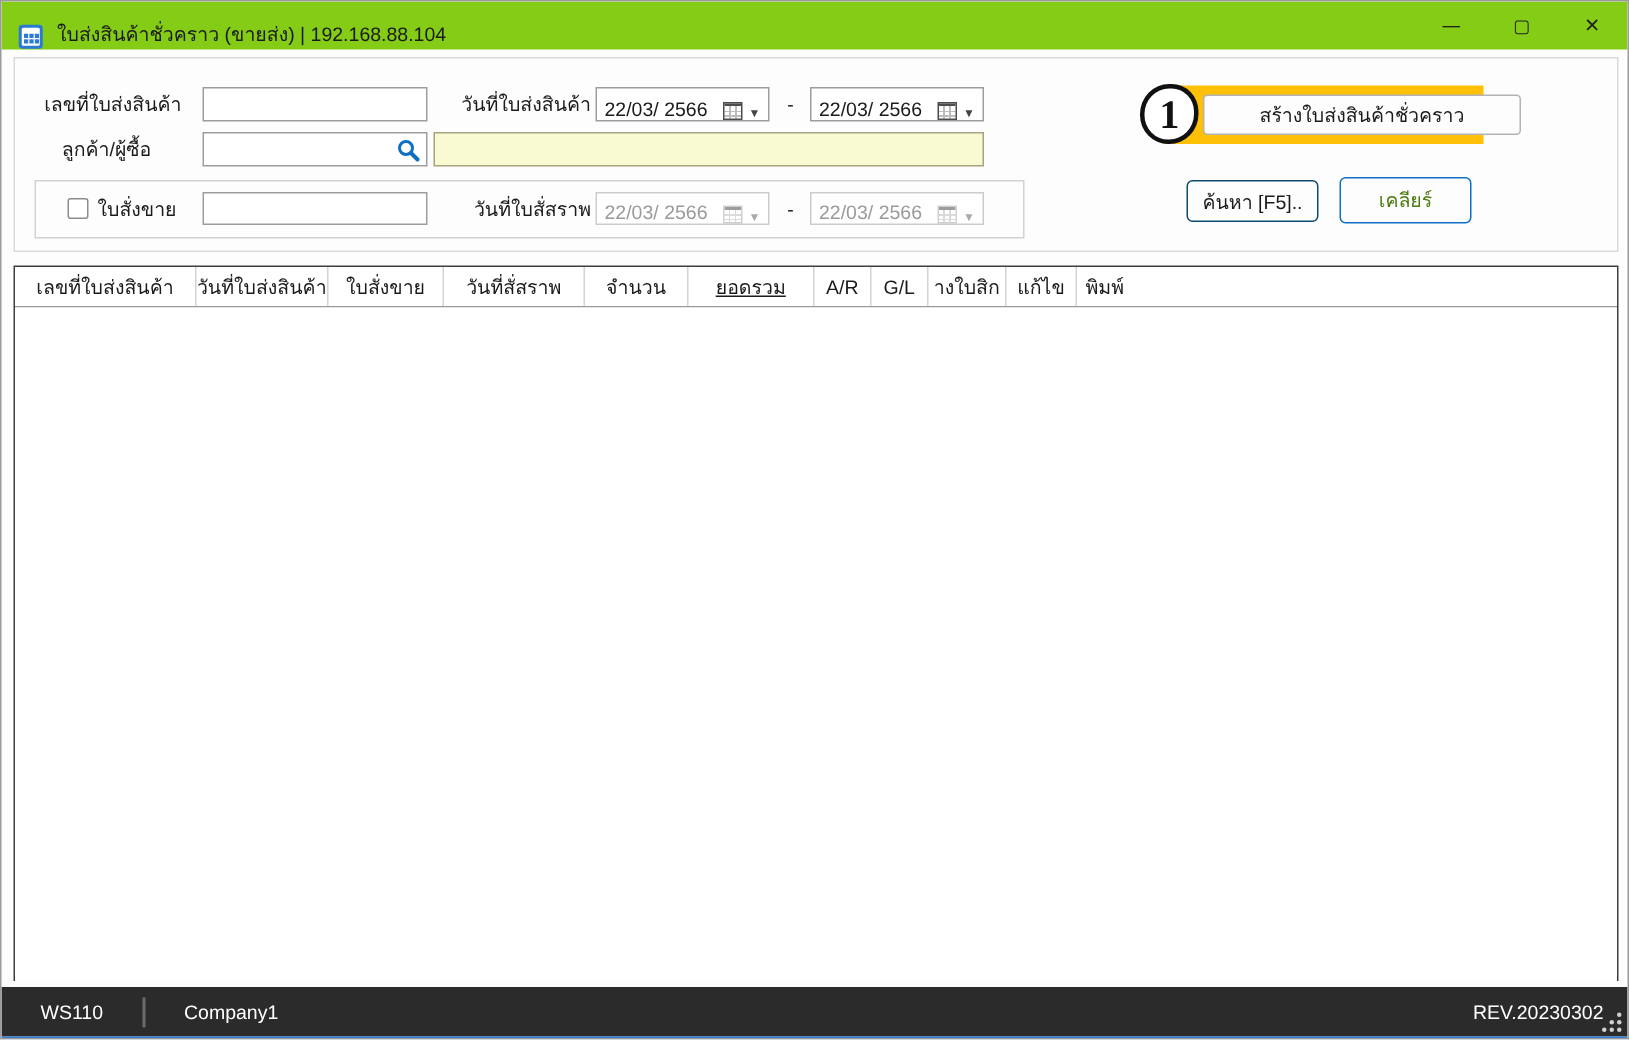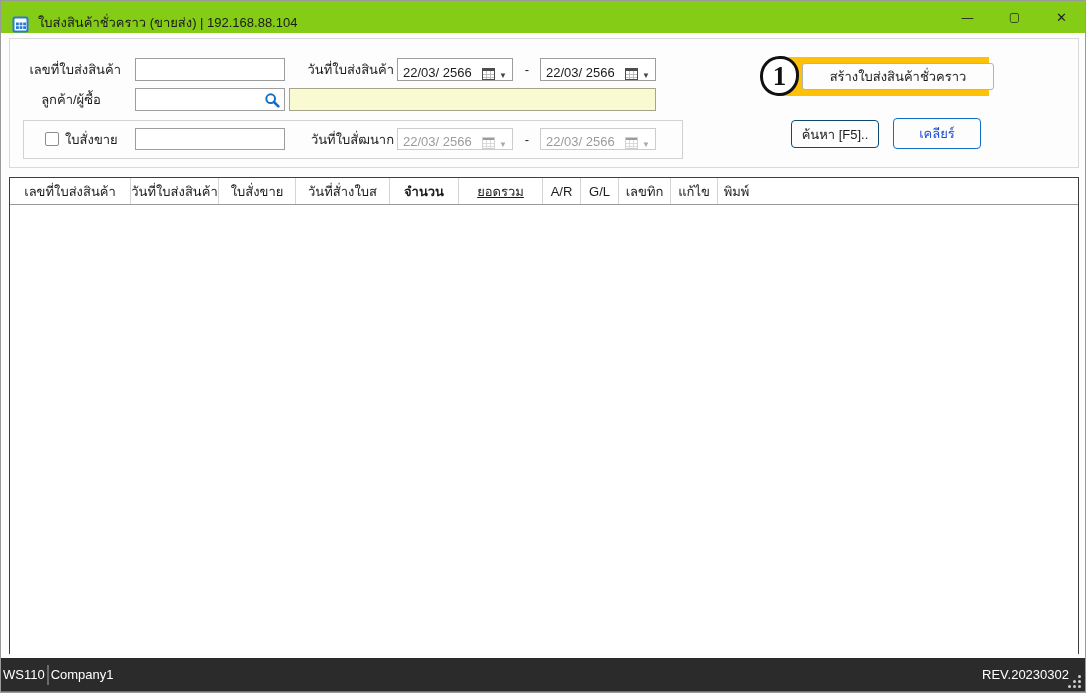--- a/index.html
+++ b/index.html
@@ -74,71 +74,71 @@
     position: absolute; left: 44px; top: 131px; width: 14px; height: 14px;
     border: 1px solid #8c8c8c; border-radius: 2px; background: #fff;
   }
 
   
   .highlight-box {
     position: absolute; left: 775px; top: 56px; width: 213px; height: 39px;
     background: #ffc107;
   }
   .create-btn {
-    position: absolute; left: 801px; top: 62px; width: 192px; height: 27px;
+    position: absolute; left: 801px; top: 62px; width: 212px; height: 27px;
     background: #fdfdfd; border: 1px solid #b3b3b3; border-radius: 3px;
     font-size: 13px; color: #1b1b1b; cursor: default;
     font-family: "Liberation Sans", "DejaVu Sans", sans-serif;
   }
   .step-circle {
     position: absolute; left: 759px; top: 55px; width: 39px; height: 40px;
     background: #fff; border: 3px solid #111; border-radius: 50% 46% 50% 48%;
     display: flex; align-items: center; justify-content: center;
     font-family: "Liberation Serif", "DejaVu Serif", serif;
     font-size: 27px; font-weight: bold; color: #111; z-index: 5;
   }
   .search-btn {
     position: absolute; left: 790px; top: 119px; width: 88px; height: 28px;
     background: #fdfdfd; border: 1px solid #0c4a6e; border-radius: 4px;
     font-size: 13px; color: #1b1b1b; cursor: default;
     font-family: "Liberation Sans", "DejaVu Sans", sans-serif;
   }
   .clear-btn {
     position: absolute; left: 892px; top: 117px; width: 88px; height: 31px;
     background: #fdfdfd; border: 1.5px solid #0f6fc5; border-radius: 4px;
-    font-size: 13px; color: #1d4ed8; cursor: default;
+    font-size: 13px; color: #4d7c0f; cursor: default;
     font-family: "Liberation Sans", "DejaVu Sans", sans-serif;
   }
 
   
   .grid {
     position: absolute; left: 8px; top: 176px; width: 1070px; height: 477px;
     border: 1px solid #3e3e3e; background: #fff;
   }
   .grid-header {
     display: flex; height: 27px; border-bottom: 1px solid #9a9a9a; background: #fff;
   }
   .gh-cell {
     display: flex; align-items: center; justify-content: center;
     font-size: 13px; color: #1b1b1b; border-right: 1px solid #d4d4d4;
     white-space: nowrap; overflow: hidden;
   }
   .gh-cell:last-child { border-right: none; }
   .c0 { width: 121px; } .c1 { width: 88px; } .c2 { width: 77px; } .c3 { width: 94px; }
-  .c4 { flex: 1; } .c5 { width: 69px; font-weight: bold; } .c6 { width: 84px; text-decoration: underline; } .c7 { width: 38px; }
+  .c4 { flex: 1; } .c5 { width: 69px; } .c6 { width: 84px; text-decoration: underline; } .c7 { width: 38px; }
   .c8 { width: 38px; } .c9 { width: 52px; } .c10 { width: 47px; font-family: Liberation Serif, serif; } .c11 { width: 37px; }
   .grid-body { height: 449px; background: #fff; }
 
   
   .statusbar {
     position: absolute; left: 0; top: 657px; width: 100%; height: 33px;
     background: #2b2b2b; color: #fff; display: flex; align-items: center;
     font-size: 13px;
   }
-  .sb-item { padding: 0 2px; white-space: nowrap; }
+  .sb-item { padding: 0 26px; white-space: nowrap; }
   .sb-sep { width: 1px; height: 20px; background: #6a6a6a; }
   .sb-right { margin-left: auto; padding-right: 16px; }
   .resize-grip {
     position: absolute; right: 3px; bottom: 2px; width: 14px; height: 14px;
   }
   .resize-grip i {
     position: absolute; width: 3px; height: 3px; border-radius: 50%; background: #cfcfcf;
   }
   .resize-grip i:nth-child(1){ right:1px; bottom:1px; }
   .resize-grip i:nth-child(2){ right:6px; bottom:1px; }
@@ -199,21 +199,21 @@
       <circle cx="10" cy="10" r="6.5" stroke="#0f6fc5" stroke-width="3" fill="none"></circle>
       <line x1="15" y1="15" x2="21.5" y2="21.5" stroke="#0f6fc5" stroke-width="4" stroke-linecap="round"></line>
     </svg>
   </div>
   <div class="yellow-box" style="left:288px; top:87px; width:367px;"></div>
 
   <div class="groupbox"></div>
   <div class="checkbox"></div>
   <span class="lbl" style="left:64px; top:127px; width:60px; text-align:left;">ใบสั่งขาย</span>
   <input class="txt" style="left: 134px; top: 127px; width: 150px; height: 22px;" value="">
-  <span class="lbl" style="left:290px; top:127px; width:103px;">วันที่ใบสั่ฒนาก</span>
+  <span class="lbl" style="left:290px; top:127px; width:103px;">วันที่ใบสั่สราพ</span>
   <div class="datebox disabled" style="left:396px; top:127px; width:116px; height:22px;">
     <span class="date-value">22/03/ 2566</span>
     <span class="cal-icon"></span>
     <span class="drop-arrow">▼</span>
   </div>
   <span class="dash" style="left:516px; top:127px; width:20px;">-</span>
   <div class="datebox disabled" style="left:539px; top:127px; width:116px; height:22px;">
     <span class="date-value">22/03/ 2566</span>
     <span class="cal-icon"></span>
     <span class="drop-arrow">▼</span>
@@ -224,26 +224,26 @@
   <div class="step-circle">1</div>
 
   <button class="search-btn">ค้นหา [F5]..</button>
   <button class="clear-btn">เคลียร์</button>
 
   <div class="grid">
     <div class="grid-header">
       <div class="gh-cell c0">เลขที่ใบส่งสินค้า</div>
       <div class="gh-cell c1">วันที่ใบส่งสินค้า</div>
       <div class="gh-cell c2">ใบสั่งขาย</div>
-      <div class="gh-cell c3">วันที่สั่างใบส</div>
+      <div class="gh-cell c3">วันที่สั่สราพ</div>
       <div class="gh-cell c5">จำนวน</div>
       <div class="gh-cell c6">ยอดรวม</div>
       <div class="gh-cell c7">A/R</div>
       <div class="gh-cell c8">G/L</div>
-      <div class="gh-cell c9">เลขทิก</div>
+      <div class="gh-cell c9">างใบสิก</div>
       <div class="gh-cell c10">แก้ไข</div>
       <div class="gh-cell c11">พิมพ์</div>
     </div>
     <div class="grid-body"></div>
   </div>
 
   <div class="statusbar">
     <span class="sb-item">WS110</span>
     <span class="sb-sep"></span>
     <span class="sb-sep"></span>

